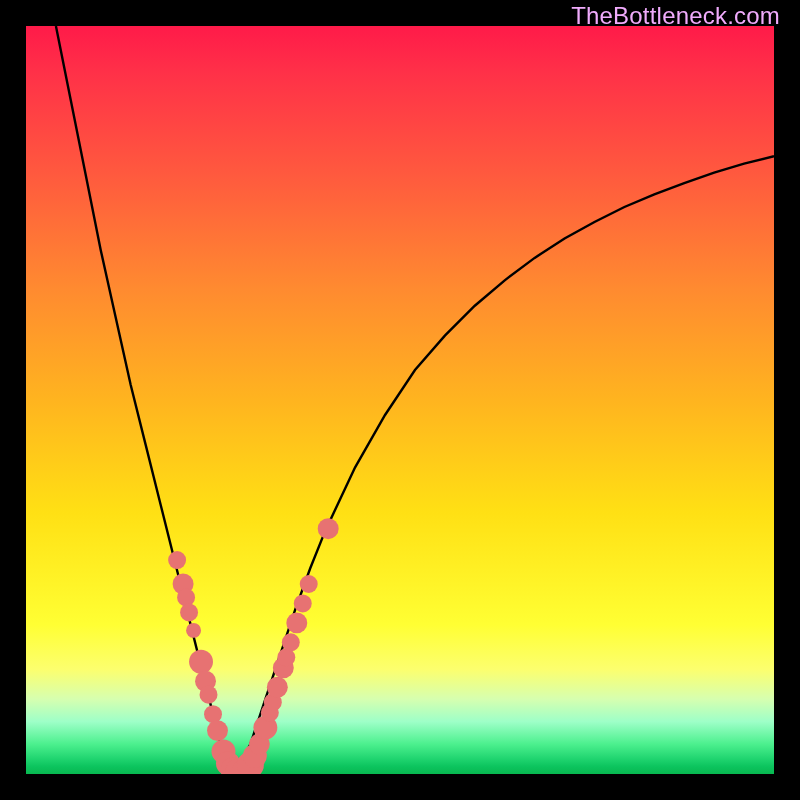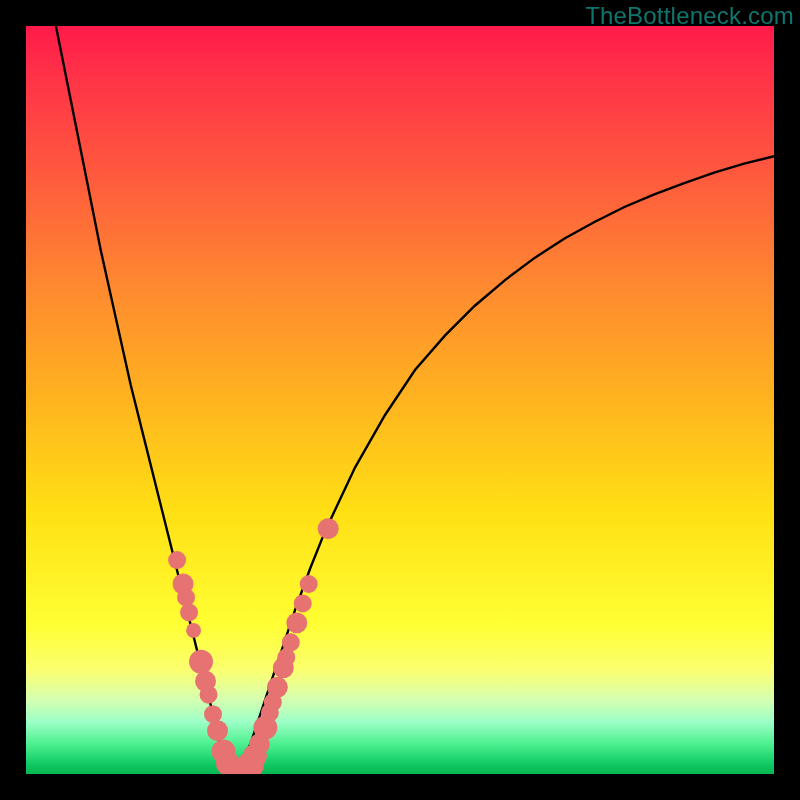--- a/index.html
+++ b/index.html
@@ -35,22 +35,22 @@
       #d6ffb0 90%,
       #9effc8 93%,
       #4cf08e 96%,
       #1fd46f 98%,
       #0cc45e 99%,
       #08b850 100%);
   }
   .watermark {
     position: absolute;
     top: 2px;
-    right: 6px;
-    color: #0f766e;
+    right: 20px;
+    color: #f0abfc;
     font-size: 24px;
     font-weight: 500;
     letter-spacing: 0.2px;
     z-index: 5;
     user-select: none;
   }
   svg.curve {
     position: absolute;
     left: 0; top: 0;
     width: 748px; height: 748px;

